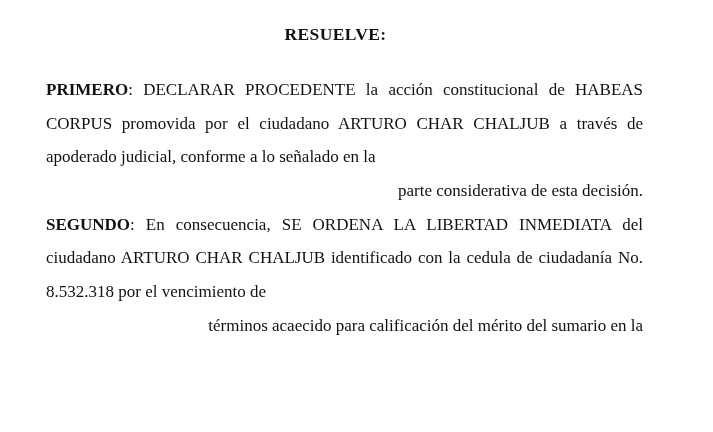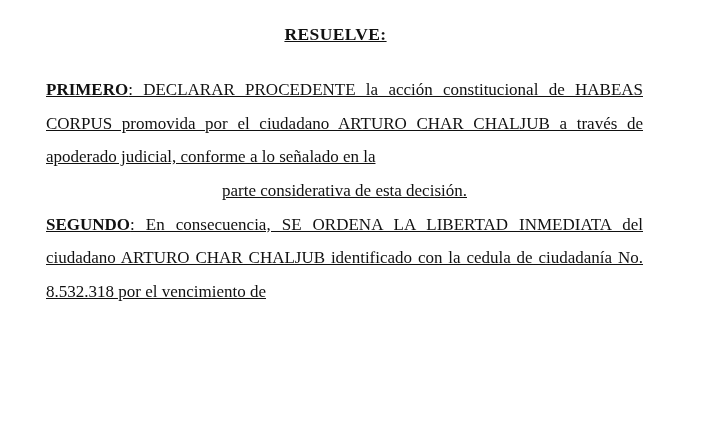--- a/index.html
+++ b/index.html
@@ -13,21 +13,20 @@
     font-family: "Liberation Serif", "DejaVu Serif", serif;
     color: #111111;
     overflow: hidden;
   }
   .page {
     width: 713px;
     height: 432px;
     box-sizing: border-box;
     padding: 18px 70px 0 46px;
     position: relative;
-    text-decoration: underline;
   }
   .doc-heading {
     text-align: center;
     font-weight: bold;
     font-size: 17.5px;
     letter-spacing: 0.4px;
     margin: 6px 0 0 0;
     padding-right: 18px;
   }
   .para {
@@ -42,32 +41,33 @@
     margin-top: 28px;
   }
   .para.second {
   }
   .lead {
     font-weight: bold;
   }
   
   .para .tail {
     display: block;
-    text-align: center;
+    text-align: right;
   }
 </style>
 </head>
 <body>
 
 <div class="page">
 
   <div class="doc-heading">RESUELVE:</div>
 
   <p class="para first">
     <span class="lead">PRIMERO</span><span>: DECLARAR PROCEDENTE la acción constitucional de HABEAS CORPUS promovida por el ciudadano ARTURO CHAR CHALJUB a través de apoderado judicial, conforme a lo señalado en la</span>
     <span class="tail">parte considerativa de esta decisión.</span>
   </p>
 
   <p class="para second">
     <span class="lead">SEGUNDO</span><span>: En consecuencia, SE ORDENA LA LIBERTAD INMEDIATA del ciudadano ARTURO CHAR CHALJUB identificado con la cedula de ciudadanía No. 8.532.318 por el vencimiento de</span>
+    <span class="tail">términos acaecido para calificación del mérito del sumario en la</span>
   </p>
 
 </div>
 
 </body></html>

